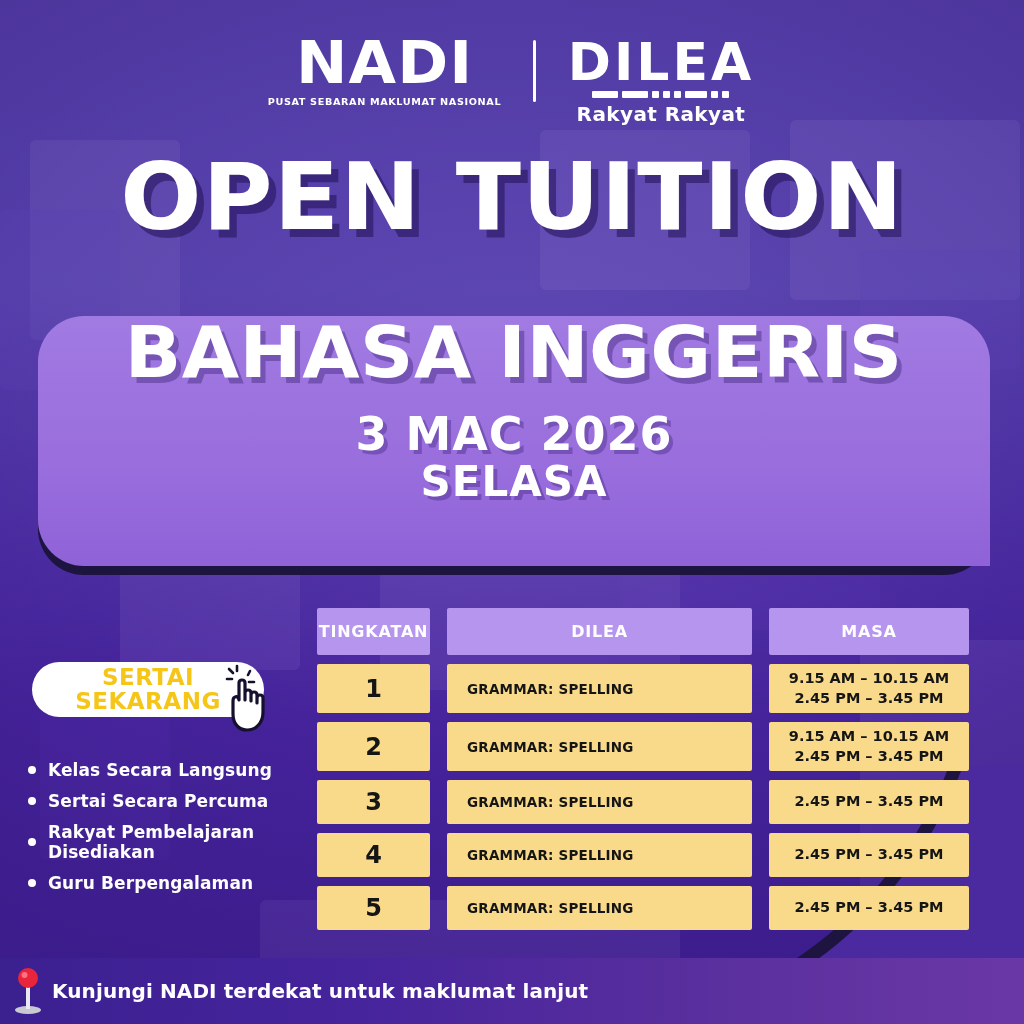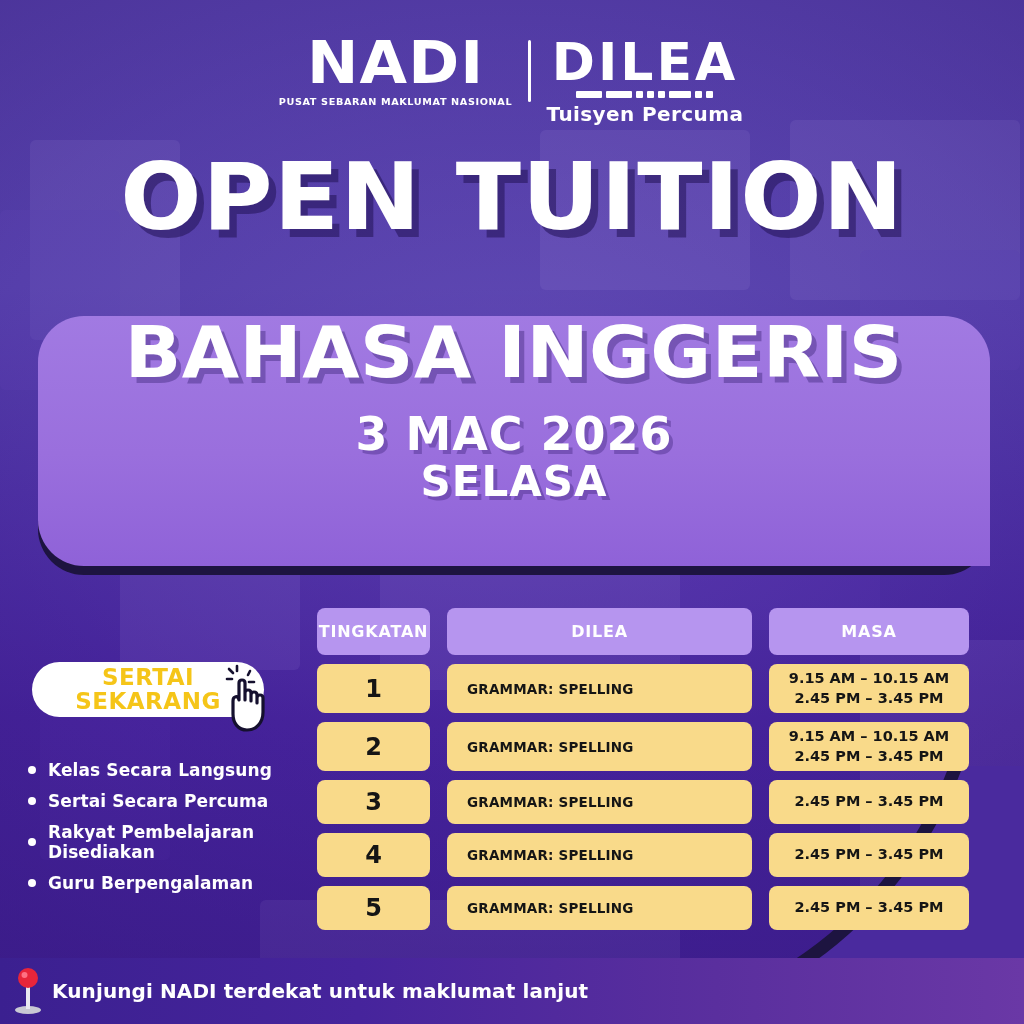--- a/index.html
+++ b/index.html
@@ -12,21 +12,21 @@
     background:linear-gradient(180deg,#5842ab 0%,#5743ad 28%,#4e31a5 48%,#46229c 70%,#432099 100%);}
 
   
   .photo-layer{position:absolute;inset:0;opacity:.30;mix-blend-mode:screen;}
   .ph{position:absolute;border-radius:6px;background:rgba(170,150,220,.38);}
   .ph.dark{background:rgba(40,20,90,.45);}
   .vig{position:absolute;inset:0;
     background:radial-gradient(120% 80% at 50% 40%, rgba(120,90,200,.30) 0%, rgba(60,32,140,.18) 45%, rgba(45,20,110,.55) 100%);}
 
   
-  .logos{position:absolute;top:36px;left:0;right:0;display:flex;justify-content:center;align-items:flex-start;gap:0;}
+  .logos{position:absolute;top:36px;left:0;right:0;display:flex;justify-content:center;align-items:flex-start;gap:16px;}
   .logo-nadi{display:flex;flex-direction:column;align-items:center;}
   .nadi-word{color:#fff;font-weight:900;font-size:58px;letter-spacing:1px;line-height:.95;
     font-family:"DejaVu Sans", sans-serif;transform:scaleX(1.06);}
   .nadi-sub{color:#fff;font-size:9.5px;font-weight:700;letter-spacing:.6px;margin-top:5px;
     font-family:"DejaVu Sans", sans-serif;transform:scaleX(1.02);}
   .logo-div{width:3px;height:62px;background:#fff;margin:4px 16px 0 18px;border-radius:2px;}
   .logo-dilea{display:flex;flex-direction:column;align-items:center;padding-top:2px;}
   .dilea-word{color:#fff;font-weight:900;font-size:52px;letter-spacing:3px;line-height:.95;
     font-family:"DejaVu Sans", sans-serif;}
   .dilea-dots{display:flex;gap:4px;margin-top:4px;height:7px;align-items:center;}
@@ -55,21 +55,21 @@
     font-family:"DejaVu Sans", sans-serif;text-shadow:4px 4px 0 rgba(60,35,120,.38);}
   .day{color:#fff;font-weight:900;font-size:42px;letter-spacing:1px;line-height:1.05;margin-top:2px;
     font-family:"DejaVu Sans", sans-serif;text-shadow:4px 4px 0 rgba(60,35,120,.38);}
 
   
   .table{position:absolute;left:317px;top:608px;width:658px;}
   .trow{display:flex;align-items:stretch;gap:17px;margin-bottom:9px;}
   .c1{width:113px;flex:0 0 113px;}
   .c2{width:305px;flex:0 0 305px;}
   .c3{width:200px;flex:0 0 200px;}
-  .pill{border-radius:8px;display:flex;align-items:center;justify-content:center;
+  .pill{border-radius:2px;display:flex;align-items:center;justify-content:center;
     box-sizing:border-box;}
   .hdr{background:#b695ef;height:47px;color:#fff;font-weight:800;font-size:16px;letter-spacing:.8px;
     font-family:"DejaVu Sans", sans-serif;}
   .cell{background:#f9da8a;min-height:44px;color:#151515;font-family:"DejaVu Sans", sans-serif;}
   .cell.num{font-weight:900;font-size:24px;}
   .cell.topic{justify-content:flex-start;padding-left:20px;font-weight:800;font-size:13.5px;letter-spacing:.2px;}
   .cell.time{flex-direction:column;font-weight:800;font-size:14.5px;line-height:1.35;padding:5px 4px;}
 
   
   .cta{position:absolute;left:32px;top:662px;width:232px;height:55px;background:#fff;
@@ -125,21 +125,21 @@
       <div class="dilea-dots">
         <i style="width:26px"></i>
           <i style="width:26px"></i>
           <i style="width:7px"></i>
           <i style="width:7px"></i>
           <i style="width:7px"></i>
           <i style="width:22px"></i>
           <i style="width:7px"></i>
           <i style="width:7px"></i>
       </div>
-      <div class="dilea-sub">Tuisyen Percuma</div>
+      <div class="dilea-sub">Rakyat Rakyat</div>
     </div>
   </div>
 
   <div class="headline">OPEN TUITION</div>
 
   <div class="banner-shadow"></div>
   <div class="banner">
     <div class="banner-inner">
       <div class="subject">BAHASA INGGERIS</div>
       <div class="date">3 MAC 2026</div>

